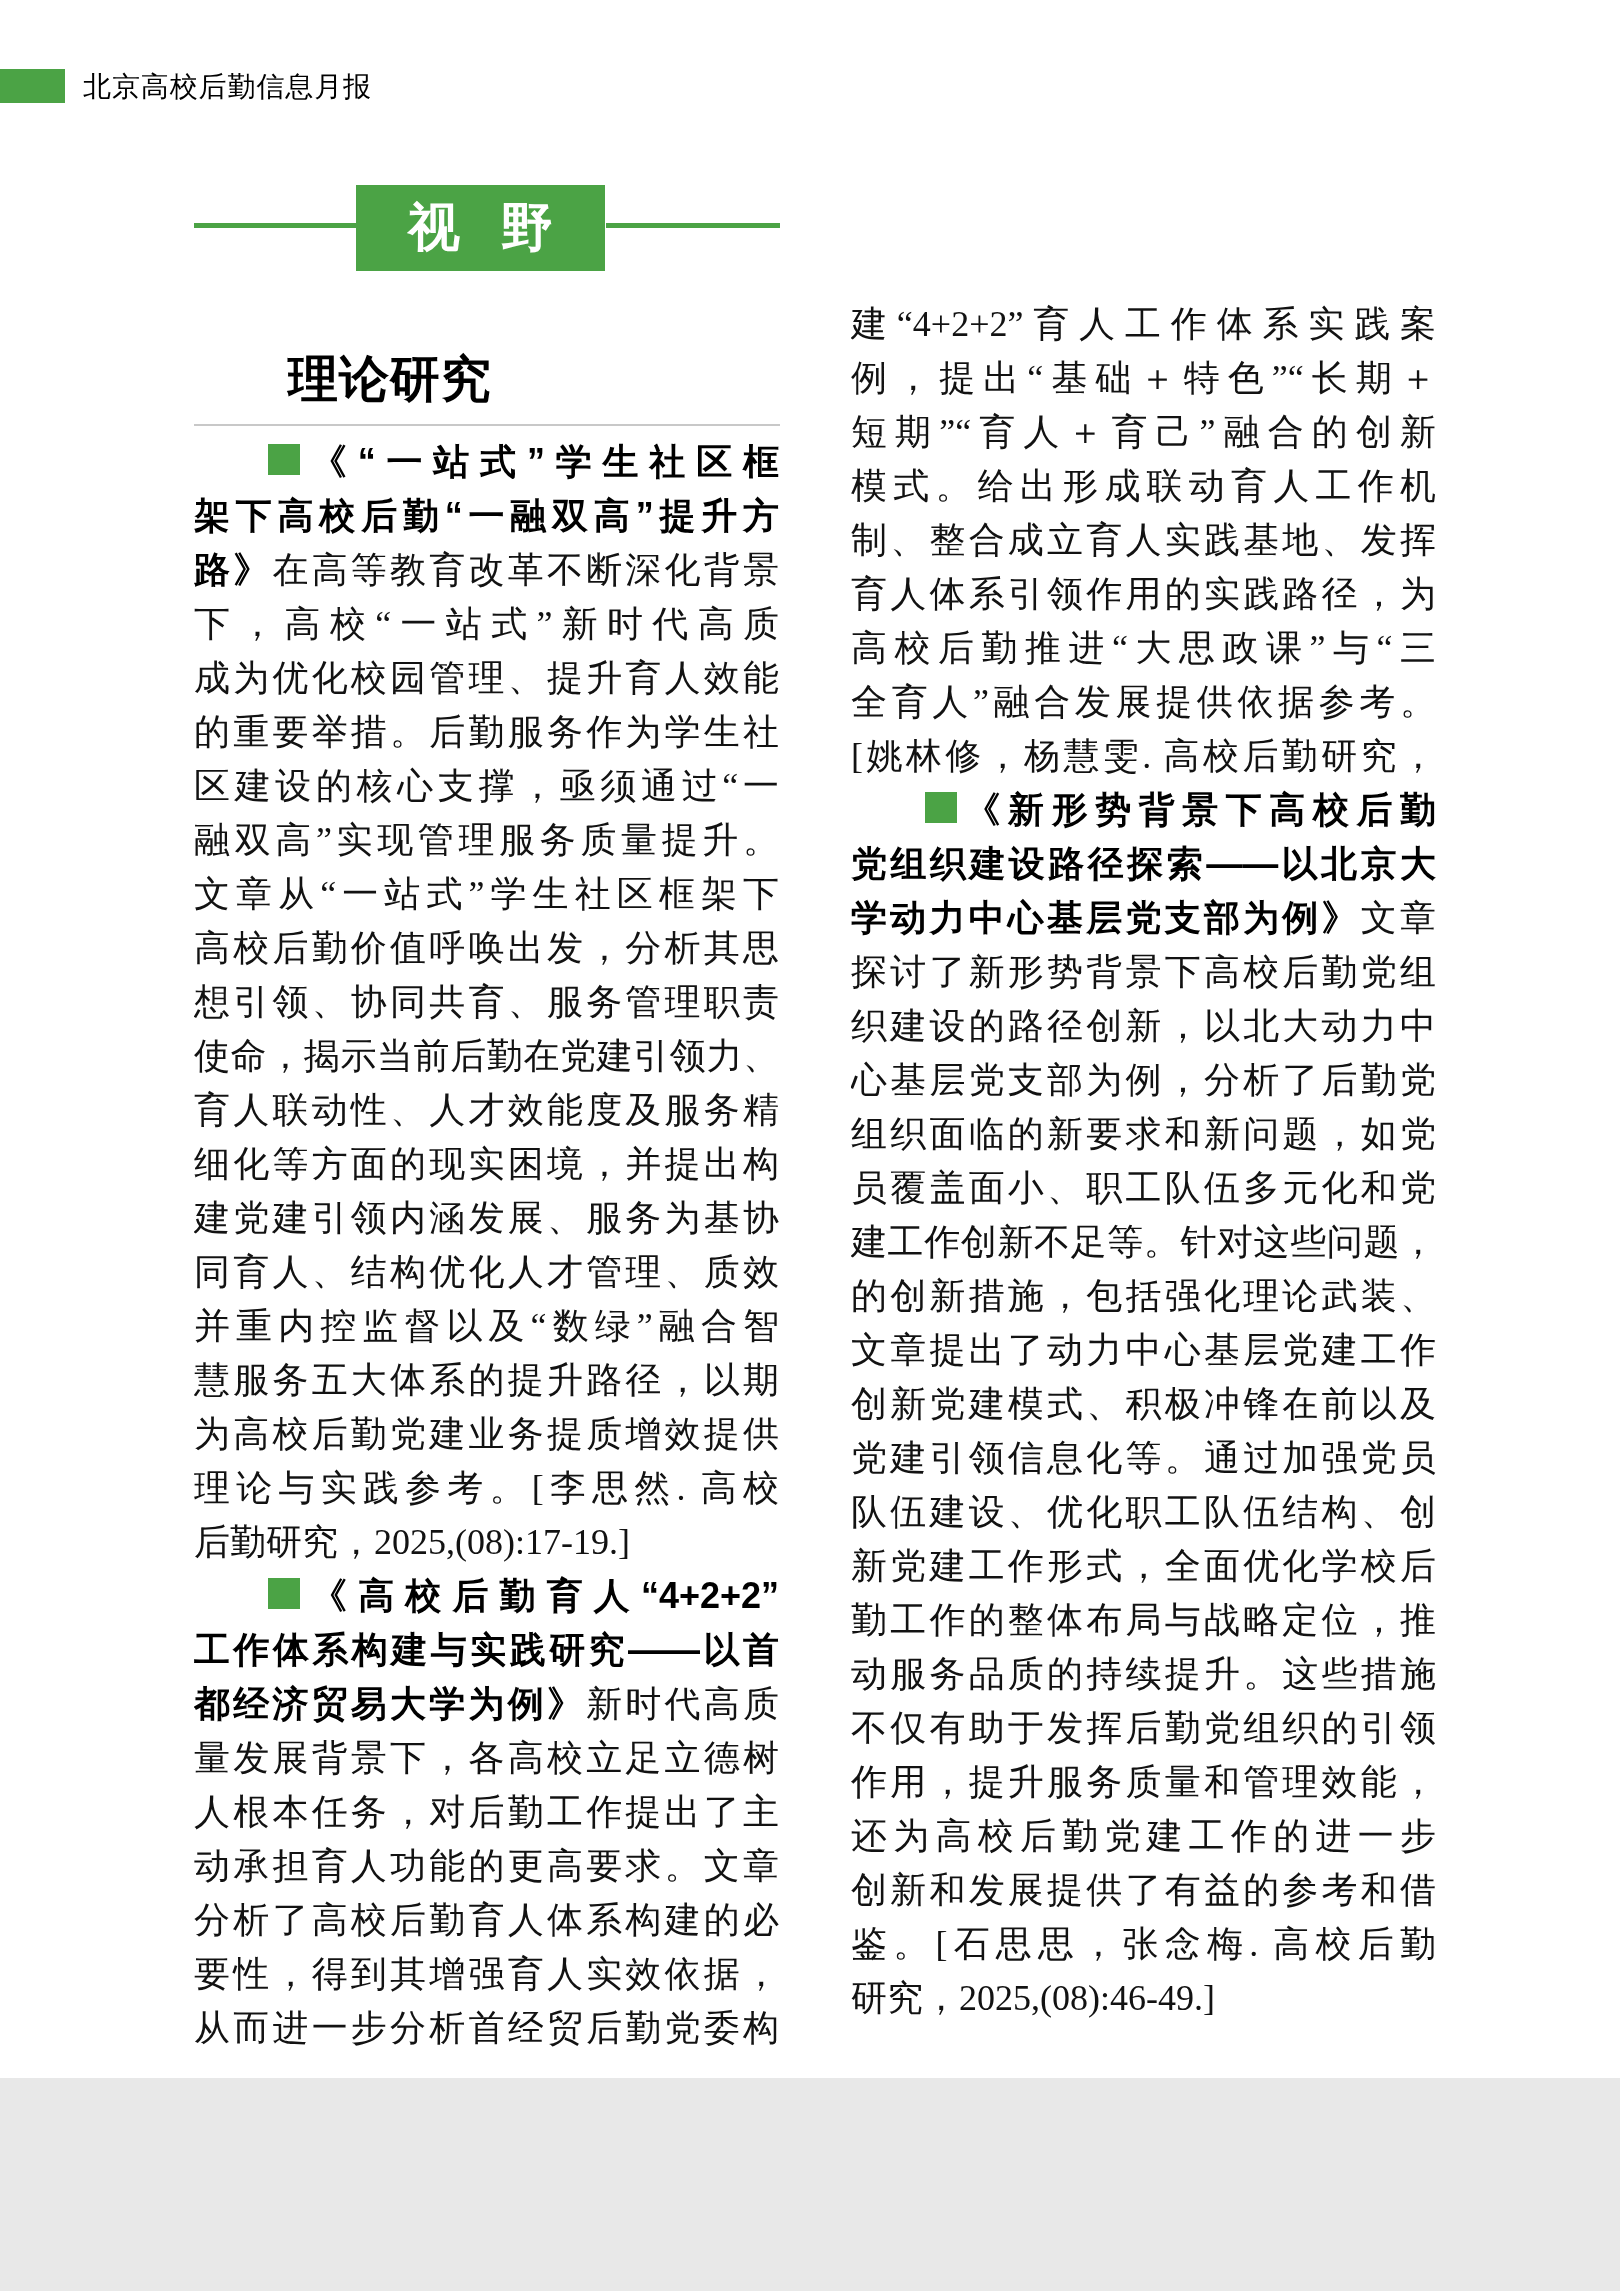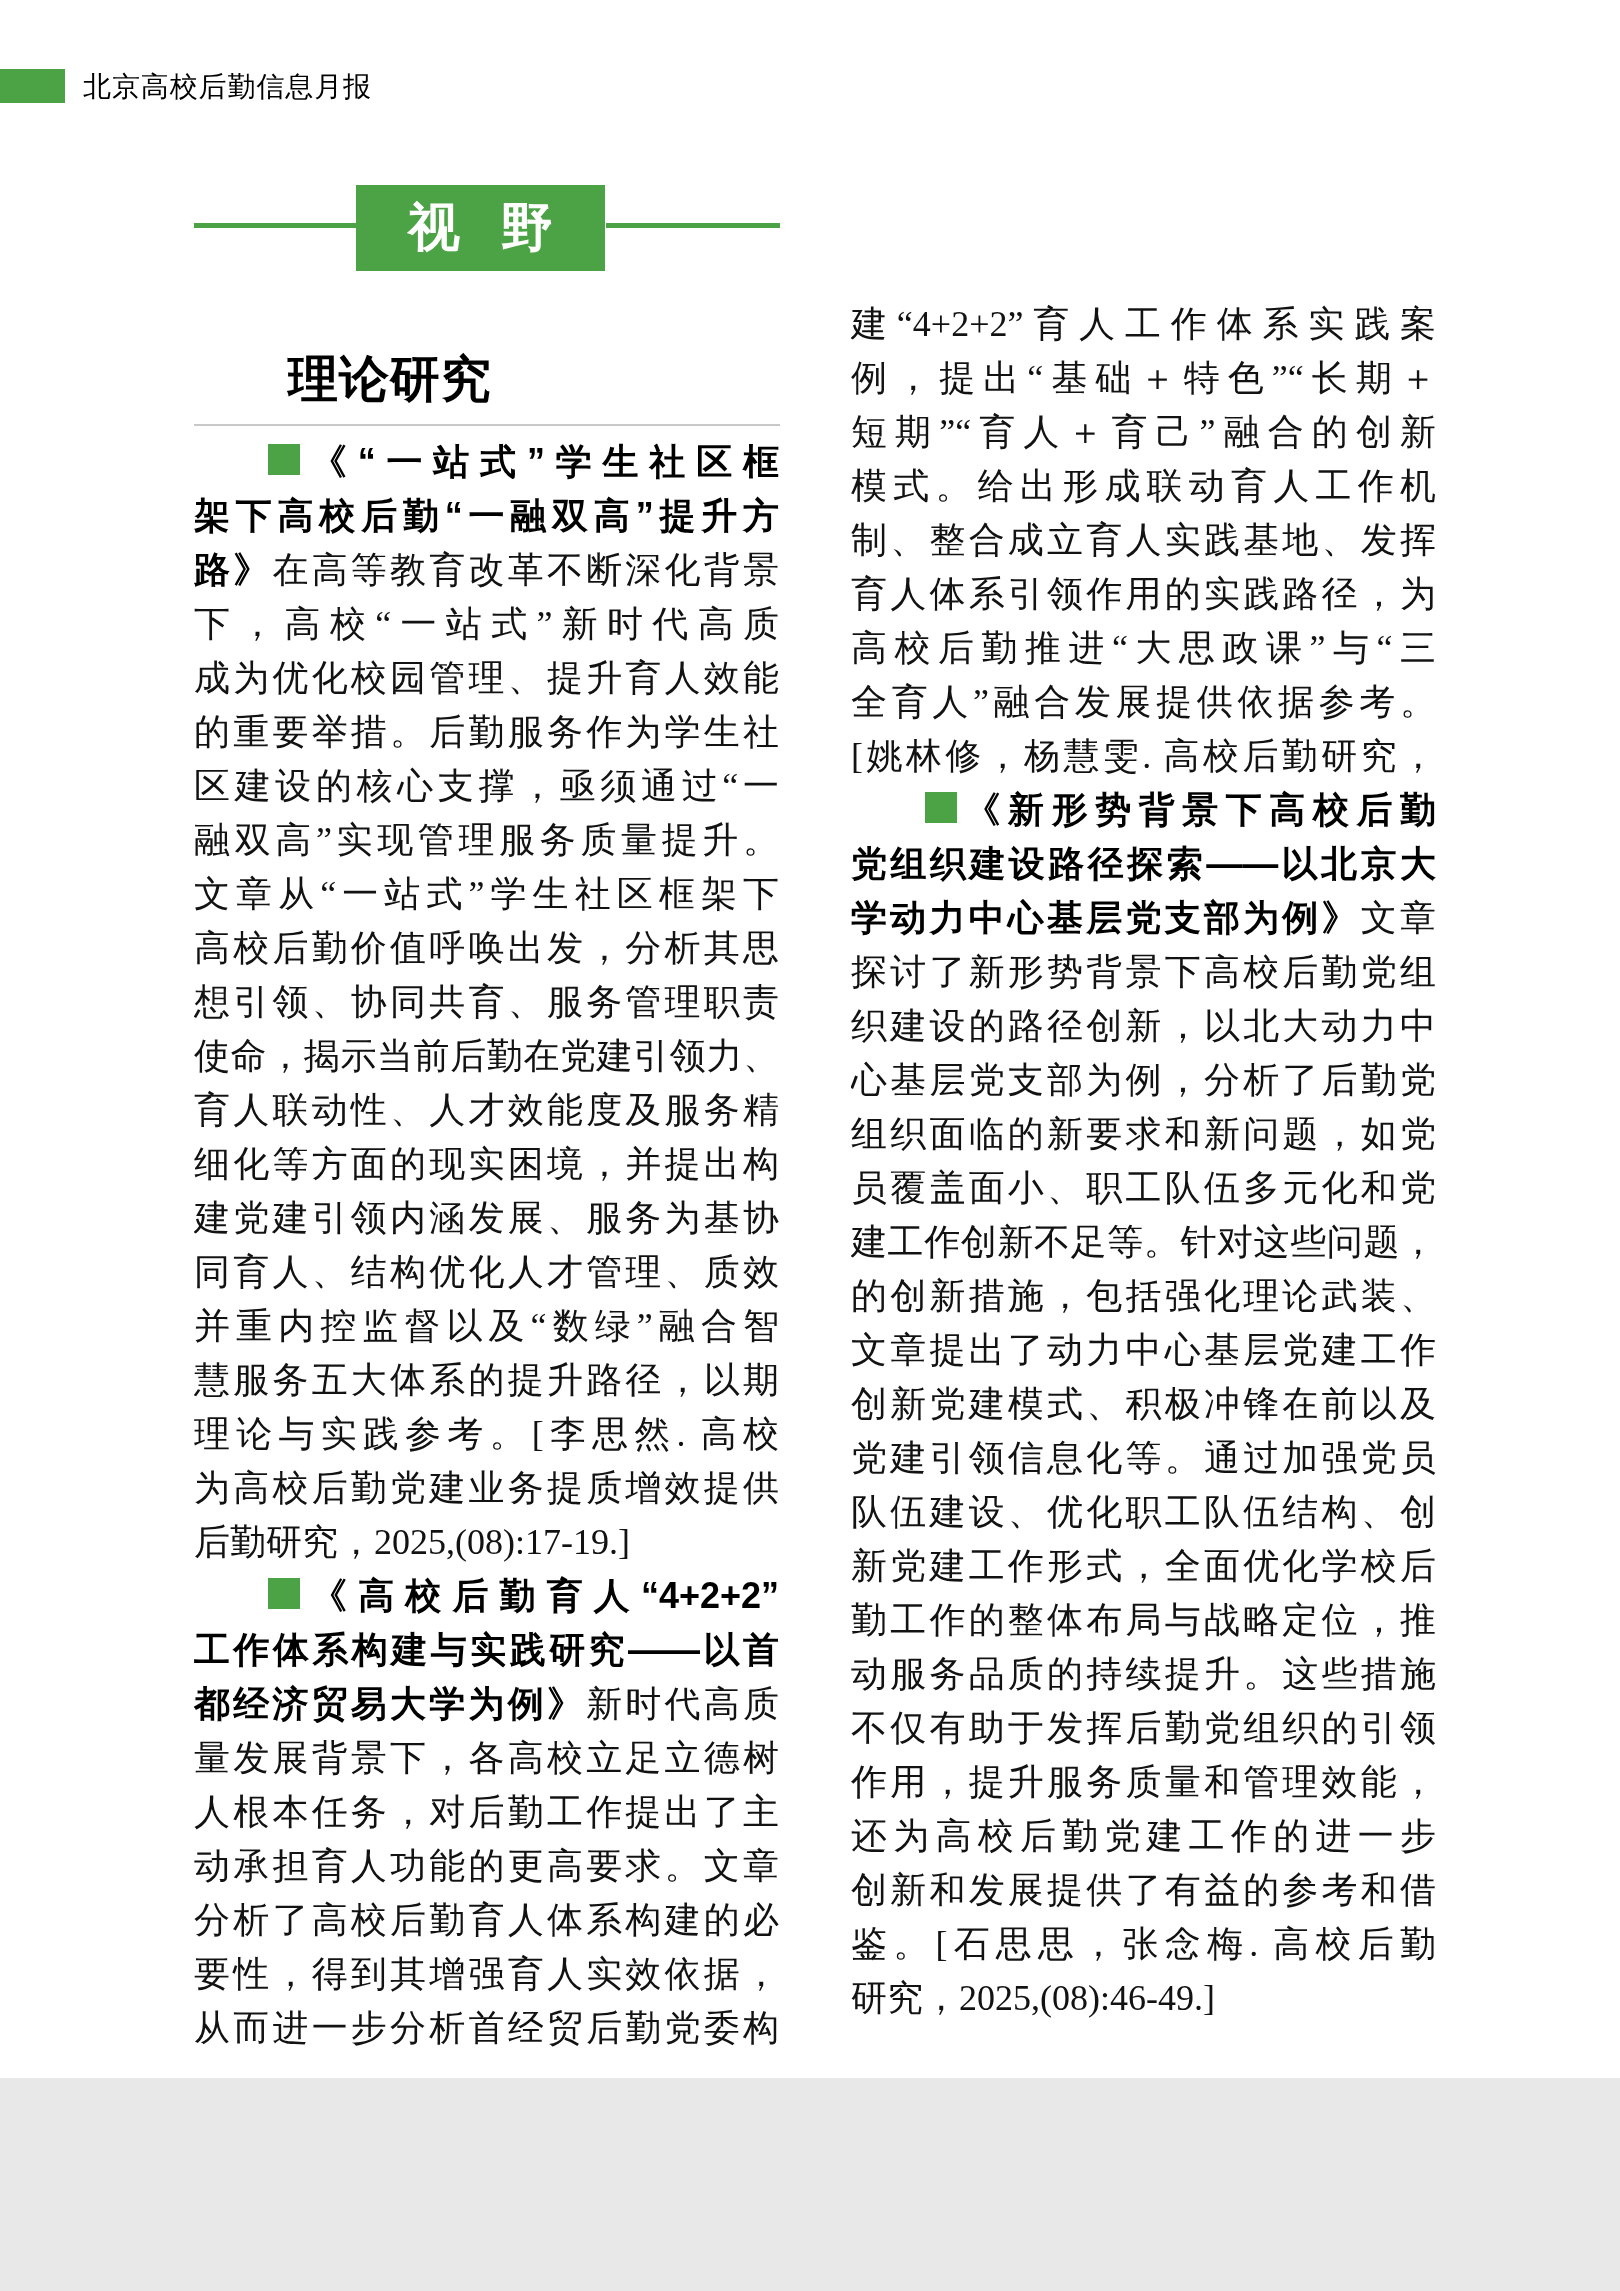--- a/index.html
+++ b/index.html
@@ -64,22 +64,22 @@
       <div class="line j"><span>文章从“一站式”学生社区框架下</span></div>
       <div class="line j"><span>高校后勤价值呼唤出发，分析其思</span></div>
       <div class="line j"><span>想引领、协同共育、服务管理职责</span></div>
       <div class="line j"><span>使命，揭示当前后勤在党建引领力、</span></div>
       <div class="line j"><span>育人联动性、人才效能度及服务精</span></div>
       <div class="line j"><span>细化等方面的现实困境，并提出构</span></div>
       <div class="line j"><span>建党建引领内涵发展、服务为基协</span></div>
       <div class="line j"><span>同育人、结构优化人才管理、质效</span></div>
       <div class="line j"><span>并重内控监督以及“数绿”融合智</span></div>
       <div class="line j"><span>慧服务五大体系的提升路径，以期</span></div>
+      <div class="line j"><span>为高校后勤党建业务提质增效提供</span></div>
       <div class="line j"><span>理论与实践参考。[李思然. 高校</span></div>
-      <div class="line j"><span>为高校后勤党建业务提质增效提供</span></div>
       <div class="line"><span>后勤研究，2025,(08):17-19.]</span></div>
       <div class="line j indent"><span class="sq"></span><span class="b">《高校后勤育人“4+2+2”</span></div>
       <div class="line j"><span class="b">工作体系构建与实践研究——以首</span></div>
       <div class="line j"><span class="b">都经济贸易大学为例》</span><span>新时代高质</span></div>
       <div class="line j"><span>量发展背景下，各高校立足立德树</span></div>
       <div class="line j"><span>人根本任务，对后勤工作提出了主</span></div>
       <div class="line j"><span>动承担育人功能的更高要求。文章</span></div>
       <div class="line j"><span>分析了高校后勤育人体系构建的必</span></div>
       <div class="line j"><span>要性，得到其增强育人实效依据，</span></div>
       <div class="line j"><span>从而进一步分析首经贸后勤党委构</span></div>

